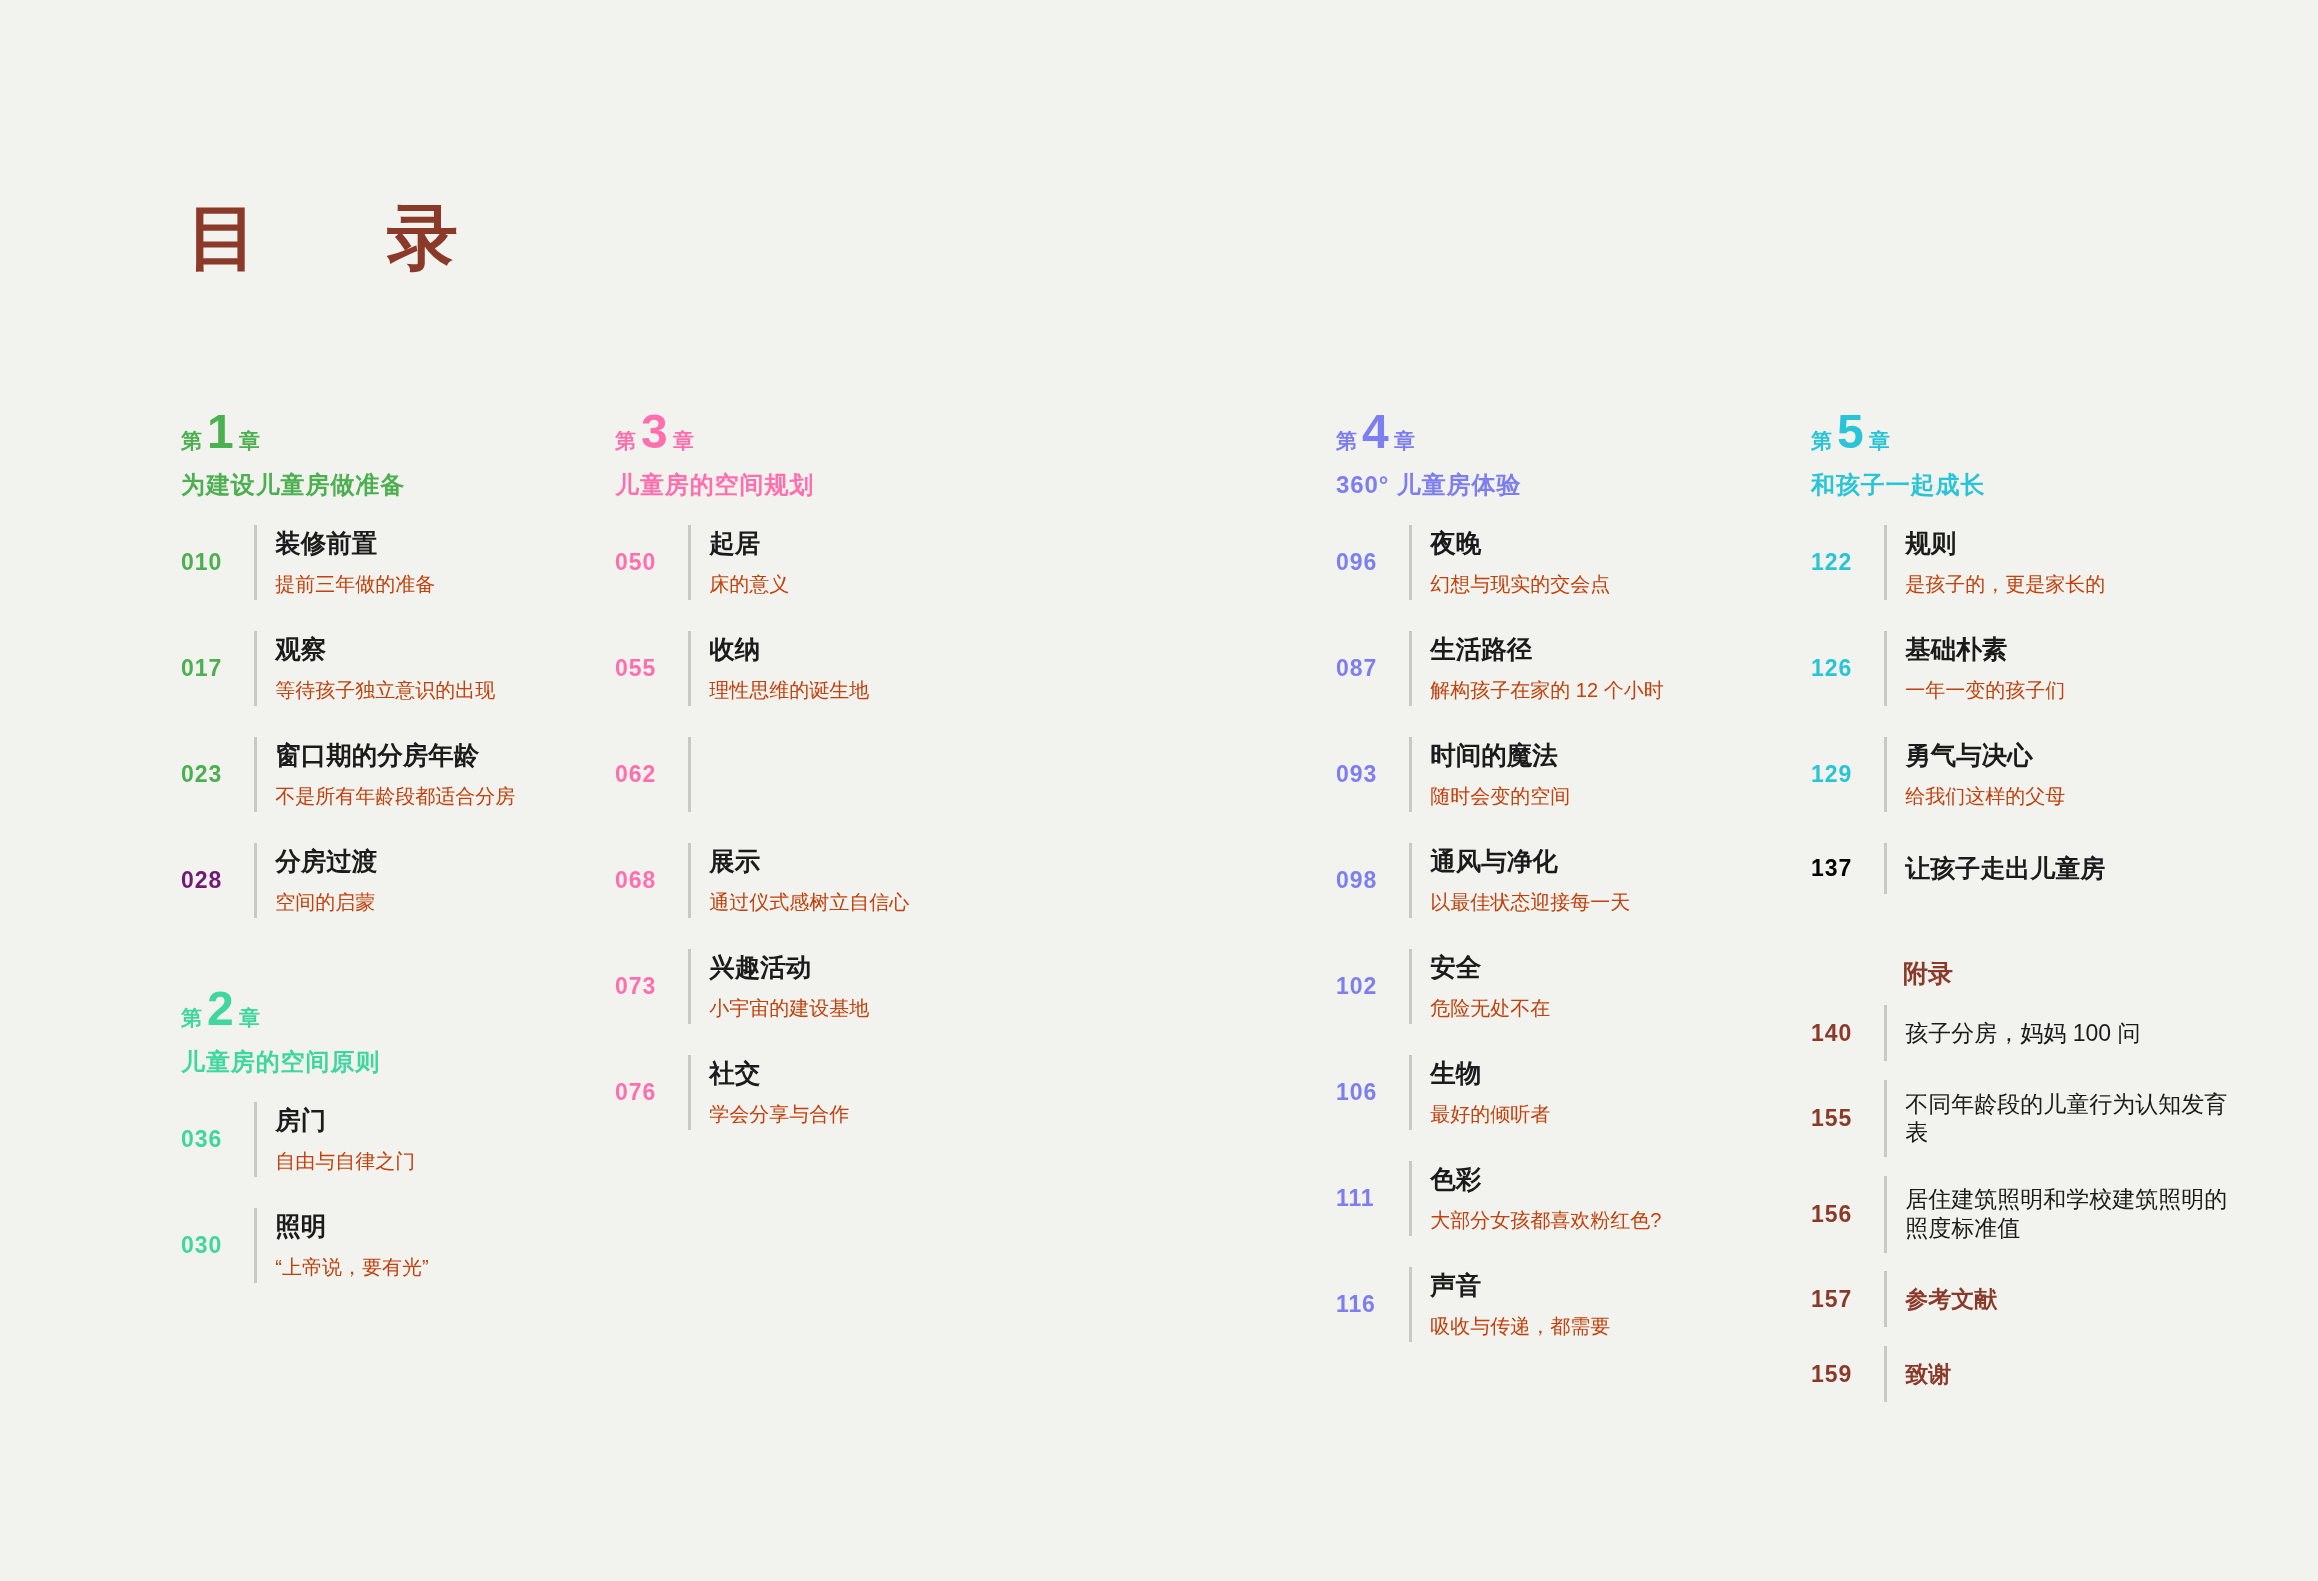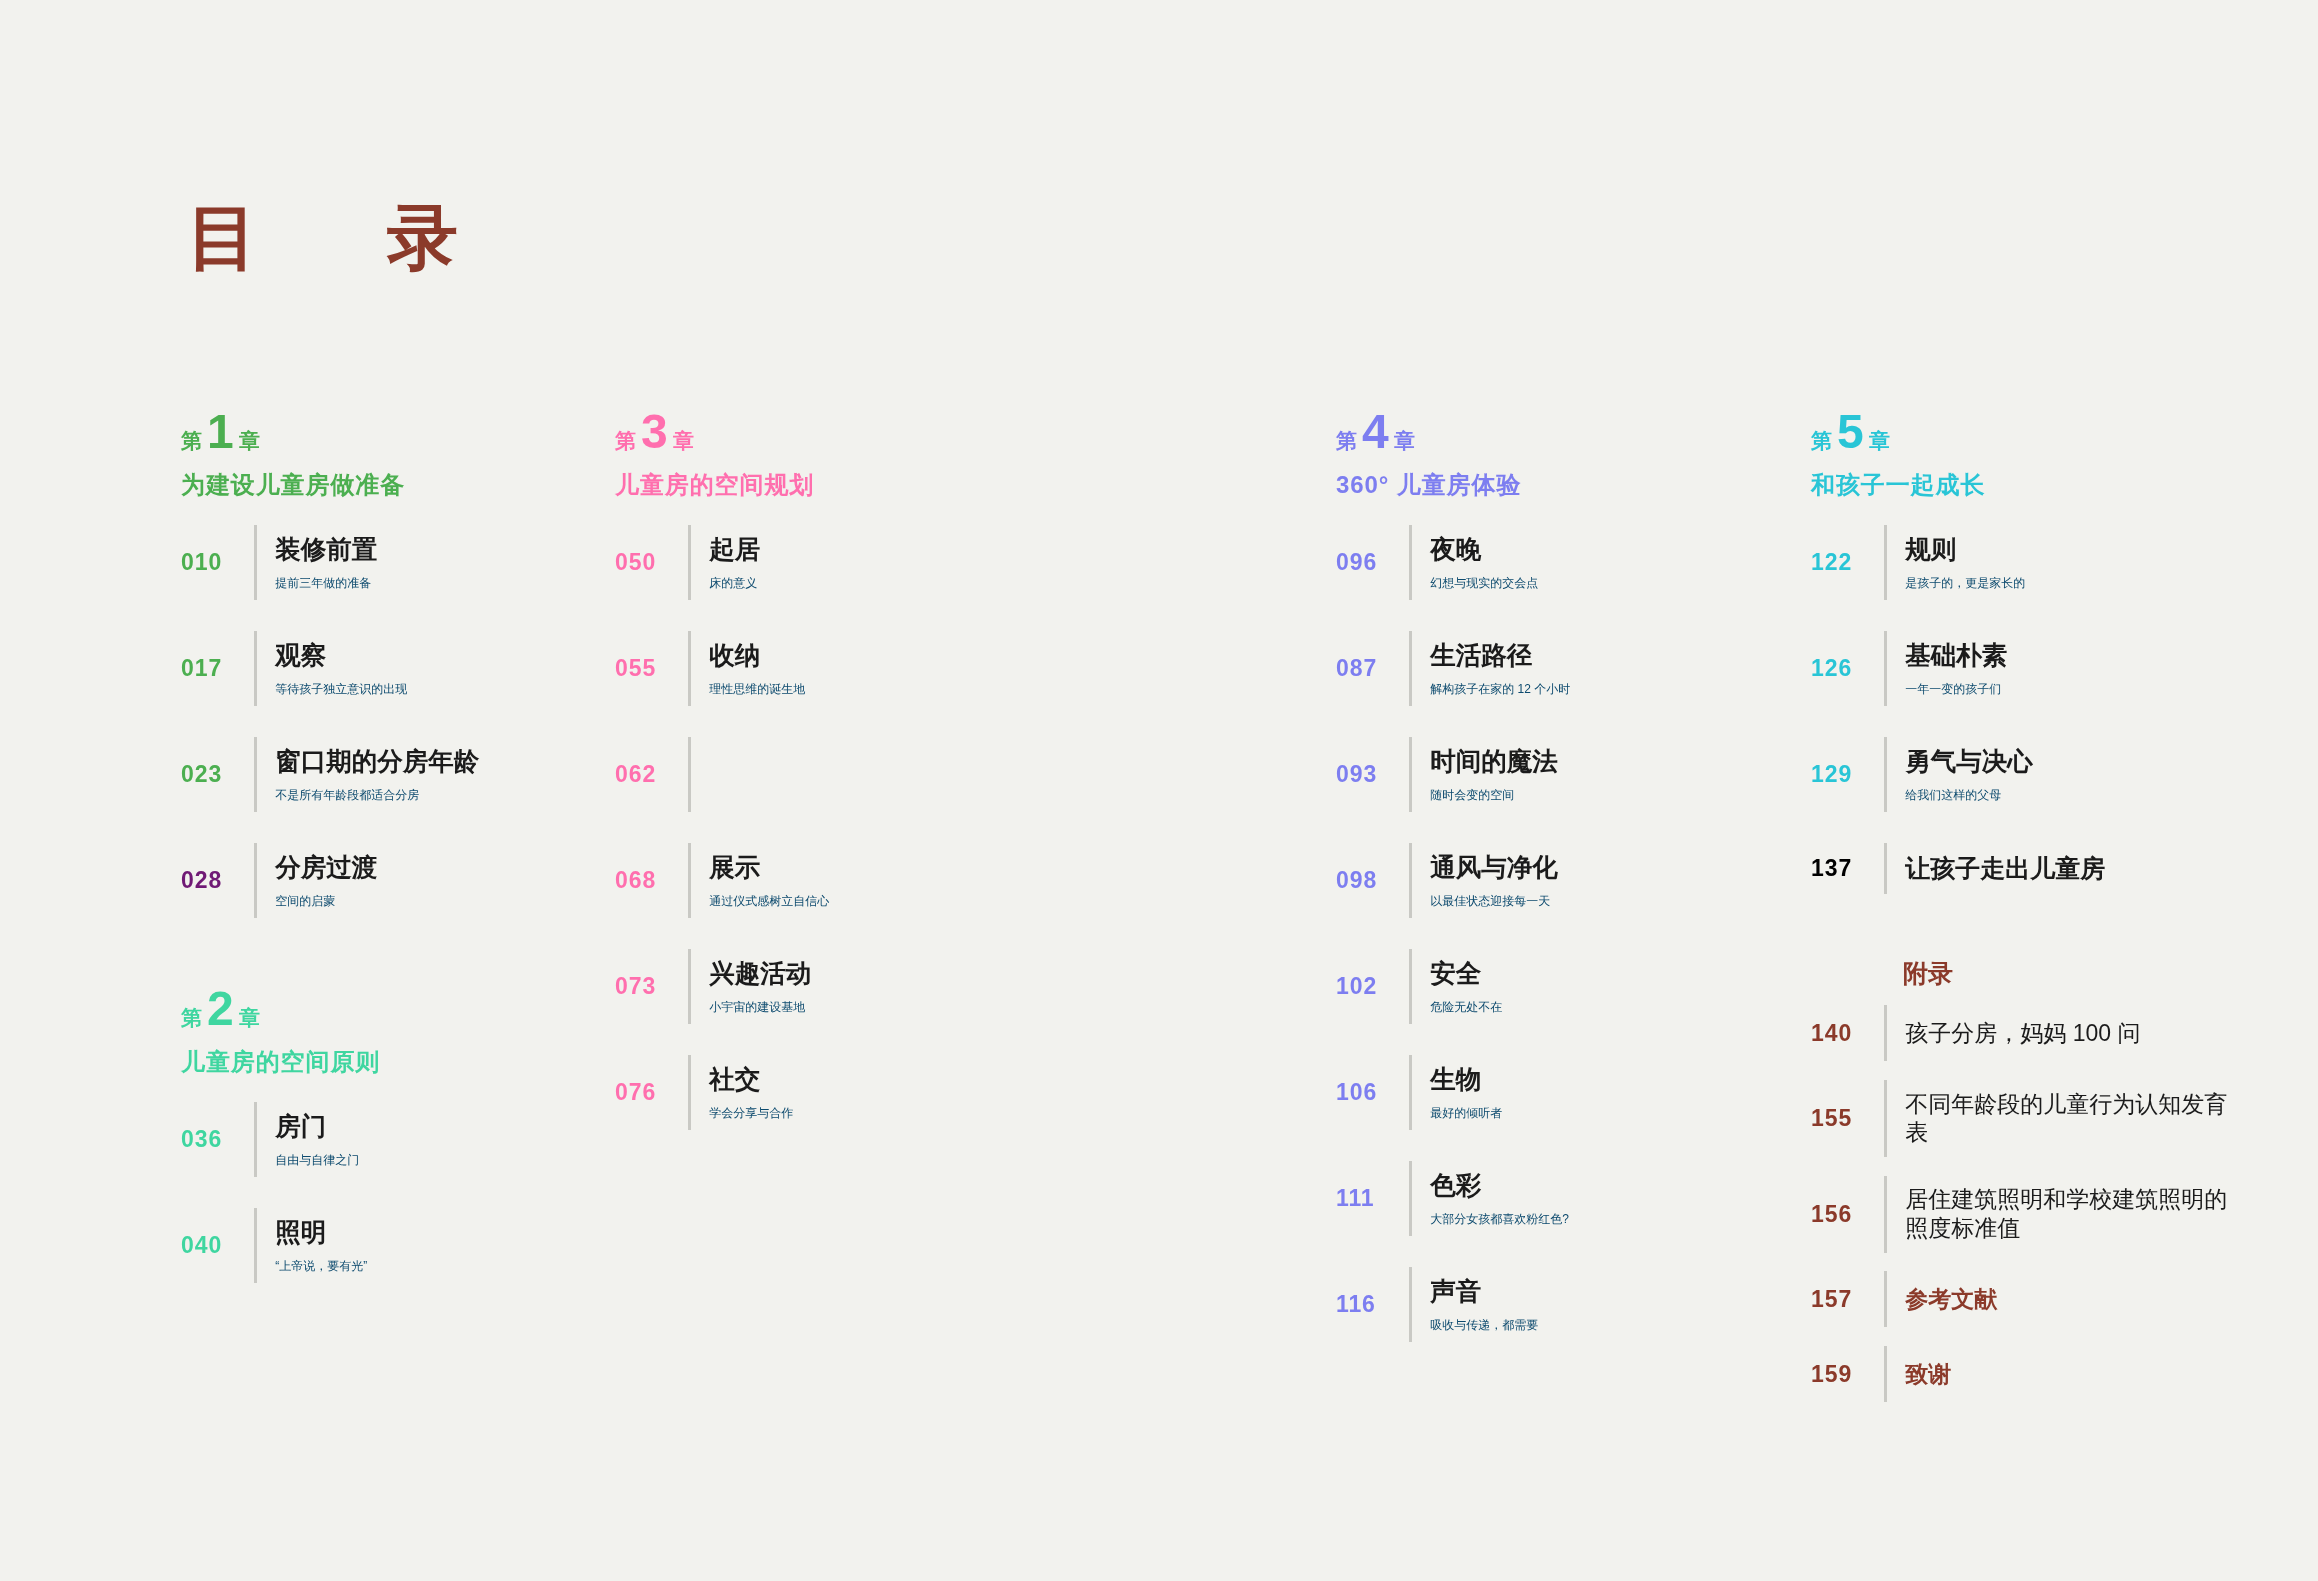--- a/index.html
+++ b/index.html
@@ -91,22 +91,22 @@
     background: #c9c9c4;
   }
   .entry-text { flex: 1; }
   .entry-title {
     font-size: 25.5px;
     font-weight: 600;
     color: #1b1b1b;
     line-height: 1.25;
   }
   .entry-desc {
-    font-size: 12px;
-    color: #0c4a6e;
+    font-size: 20px;
+    color: #c2410c;
     margin-top: 10.2px;
     line-height: 1.3;
   }
   .entry.single { min-height: 51px; margin-bottom: 27px; }
   .entry.single .entry-title { font-size: 25px; }
 
   
   .appendix-head {
     font-size: 25px;
     font-weight: 600;
@@ -186,21 +186,21 @@
       </div>
       <div class="entry">
         <div class="entry-page" style="color: rgb(63, 214, 160);">036</div>
         <div class="entry-bar"></div>
         <div class="entry-text">
           <div class="entry-title">房门</div>
           <div class="entry-desc">自由与自律之门</div>
         </div>
       </div>
       <div class="entry">
-        <div class="entry-page" style="color: rgb(63, 214, 160);">040</div>
+        <div class="entry-page" style="color: rgb(63, 214, 160);">030</div>
         <div class="entry-bar"></div>
         <div class="entry-text">
           <div class="entry-title">照明</div>
           <div class="entry-desc">“上帝说，要有光”</div>
         </div>
       </div>
     </div>
   <div class="col col-2">
       <div class="chap">
         <div class="chap-line">

